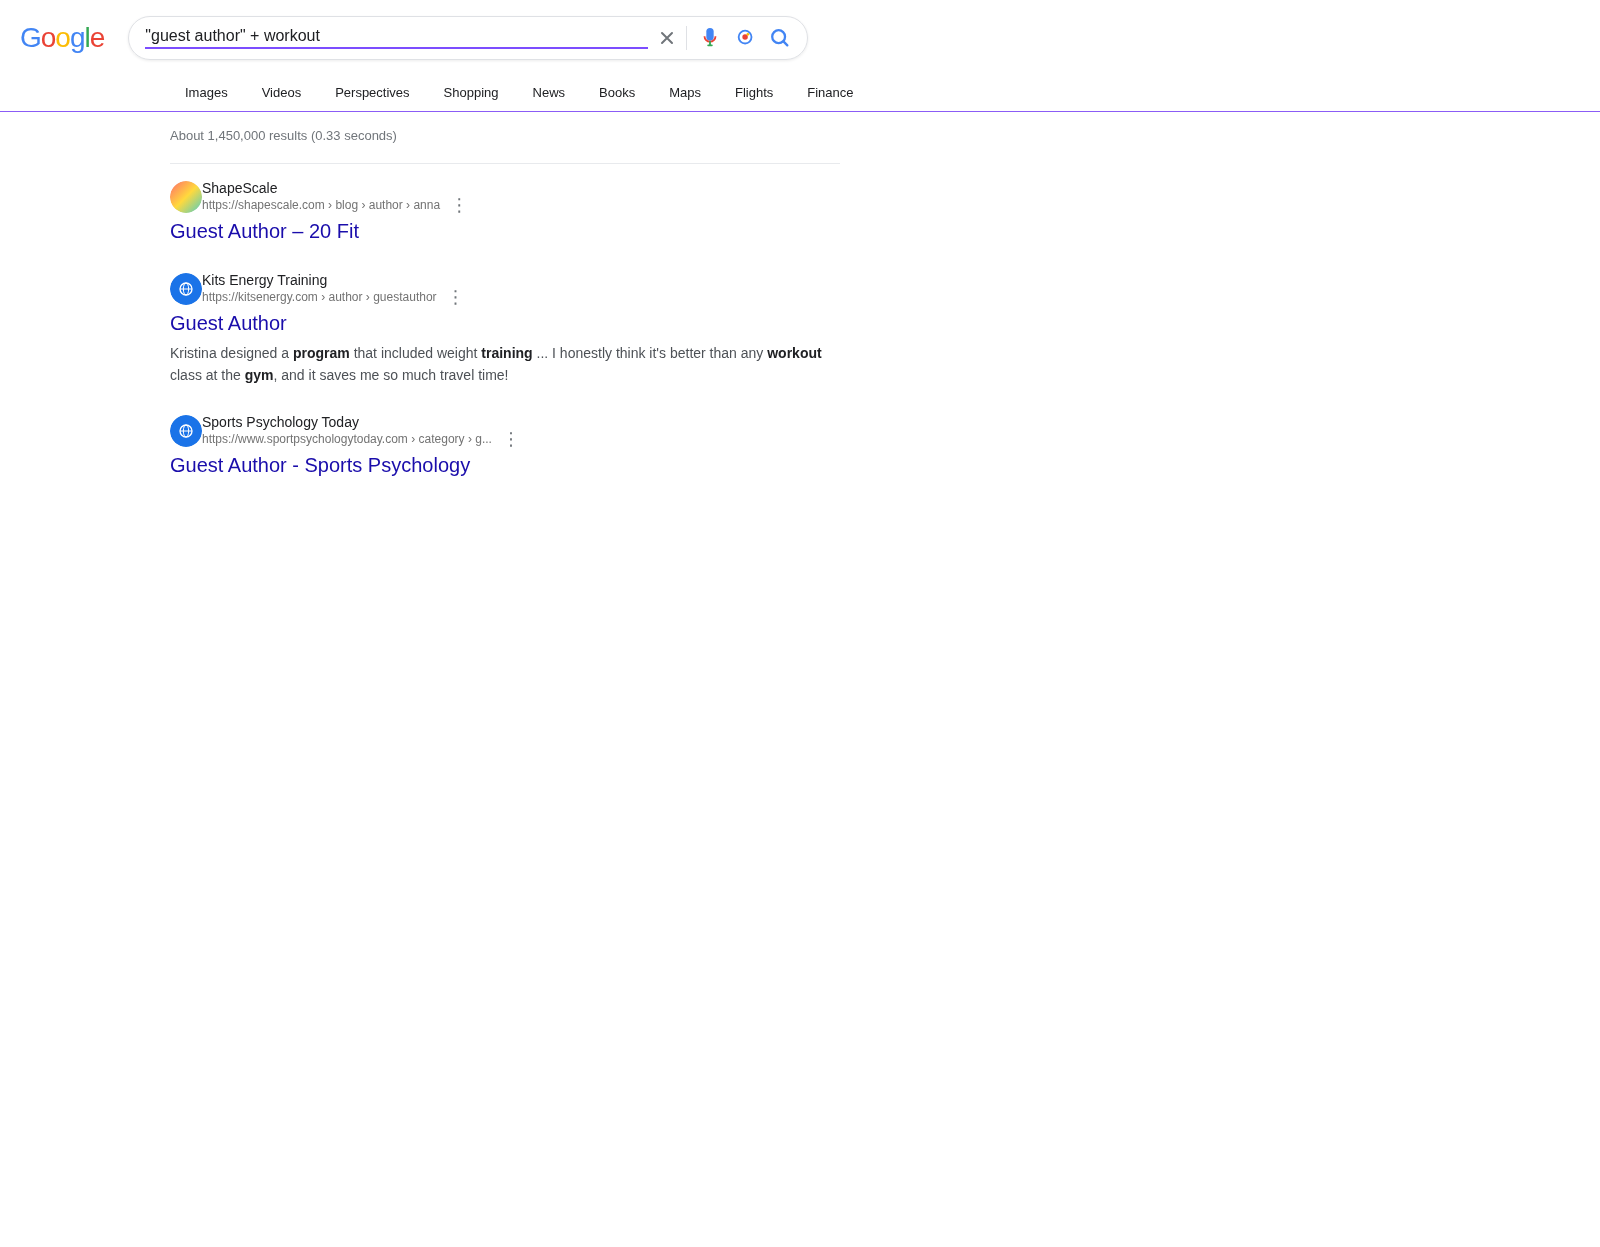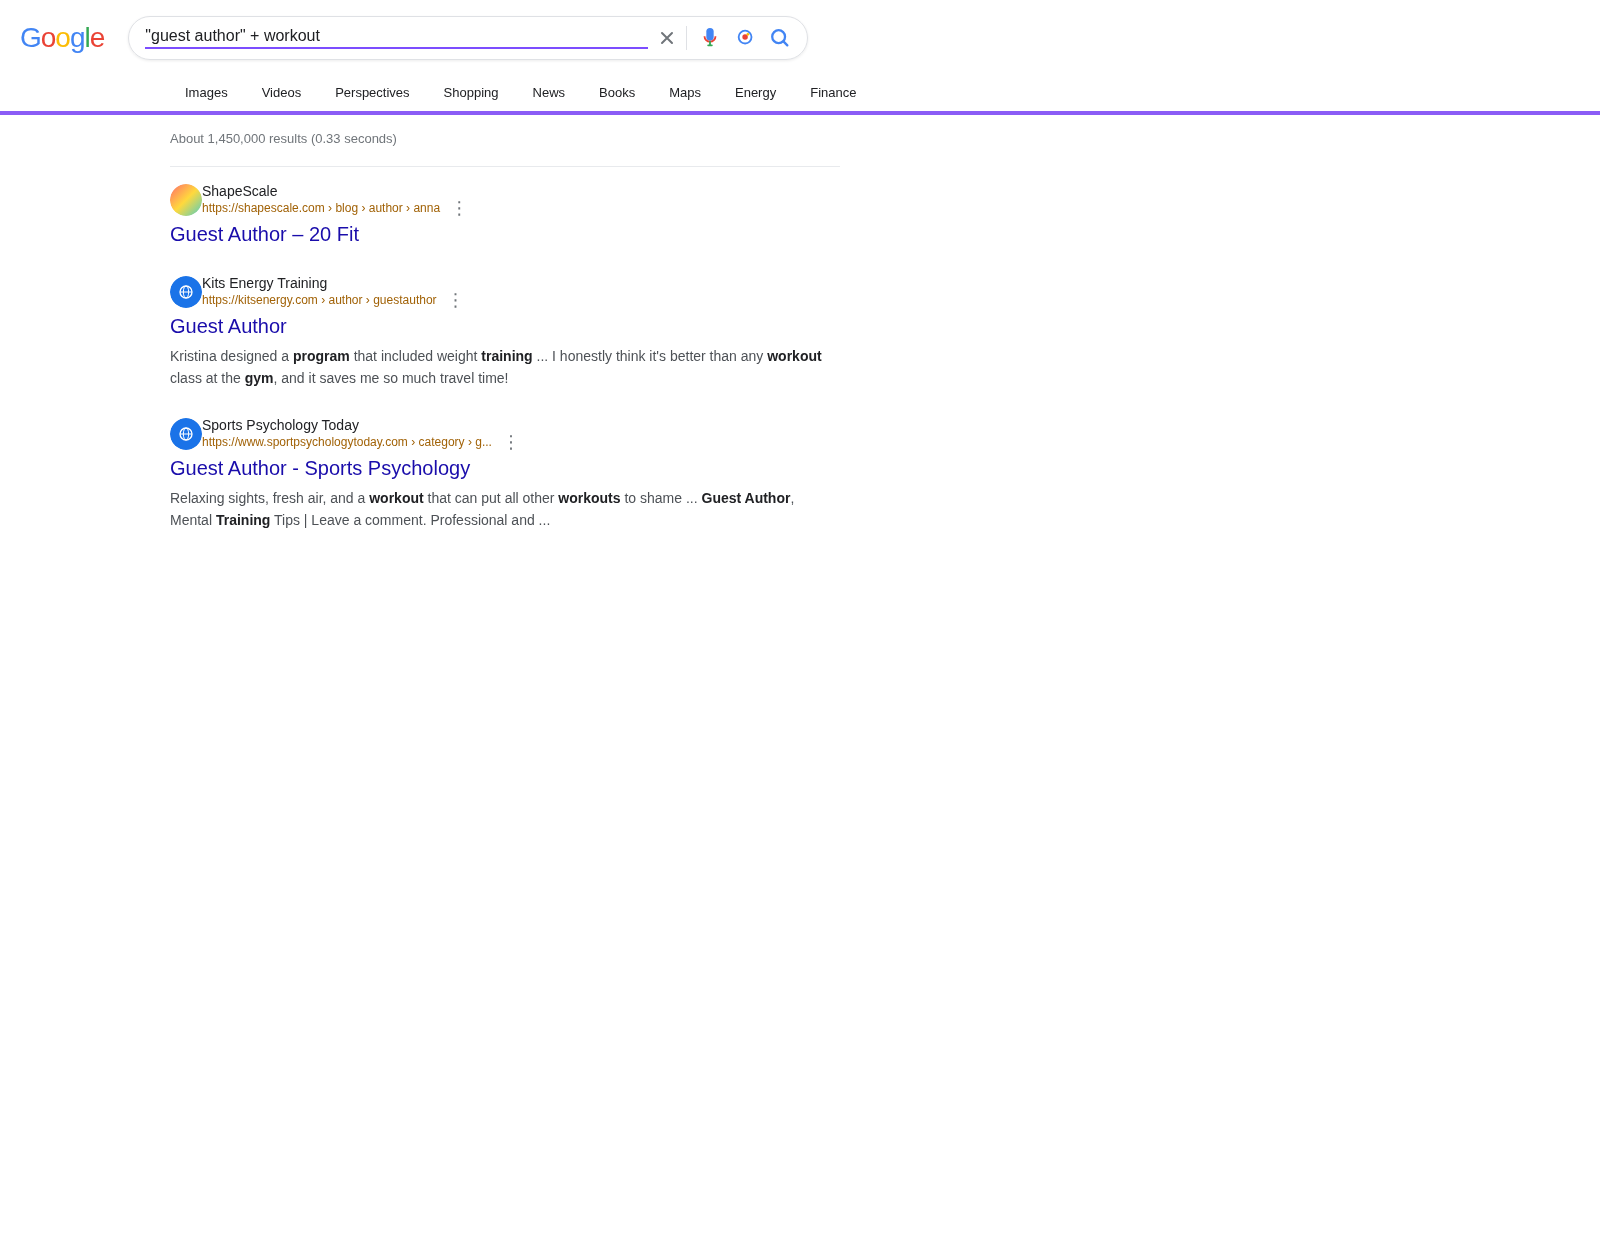--- a/index.html
+++ b/index.html
@@ -92,21 +92,21 @@
       display: flex;
       align-items: center;
     }
 
     
     .nav-tabs {
       display: flex;
       align-items: center;
       padding: 4px 20px 0 170px;
       gap: 4px;
-      border-bottom: 4px solid #8b5cf6;
+      border-bottom: 1px solid #8b5cf6;
       overflow-x: auto;
     }
 
     .nav-tab {
       display: flex;
       align-items: center;
       padding: 10px 14px;
       border-radius: 20px;
       font-size: 13px;
       color: #202124;
@@ -164,21 +164,21 @@
     }
 
     .site-url-row {
       display: flex;
       align-items: center;
       gap: 6px;
     }
 
     .site-url {
       font-size: 12px;
-      color: #a16207;
+      color: #737373;
     }
 
     .more-options-btn {
       background: none;
       border: none;
       cursor: pointer;
       color: #70757a;
       font-size: 18px;
       padding: 0 4px;
       line-height: 1;
@@ -298,21 +298,21 @@
 </header>
 
 <nav class="nav-tabs">
   <a class="nav-tab">Images</a>
   <a class="nav-tab">Videos</a>
   <a class="nav-tab">Perspectives</a>
   <a class="nav-tab">Shopping</a>
   <a class="nav-tab">News</a>
   <a class="nav-tab">Books</a>
   <a class="nav-tab">Maps</a>
-  <a class="nav-tab">Energy</a>
+  <a class="nav-tab">Flights</a>
   <a class="nav-tab">Finance</a>
 </nav>
 
 <main class="results-area">
   <p class="results-stats">About 1,450,000 results (0.33 seconds)</p>
 
   <div class="divider"></div>
 
   <div class="result-item">
     <div class="result-site-info">
@@ -366,16 +366,15 @@
       </div>
       <div class="site-details">
         <span class="site-name">Sports Psychology Today</span>
         <div class="site-url-row">
           <span class="site-url">https://www.sportpsychologytoday.com › category › g...</span>
           <button class="more-options-btn">⋮</button>
         </div>
       </div>
     </div>
     <a class="result-title">Guest Author - Sports Psychology</a>
-    <p class="result-snippet">Relaxing sights, fresh air, and a <b>workout</b> that can put all other <b>workouts</b> to shame ... <b>Guest Author</b>, Mental <b>Training</b> Tips | Leave a comment. Professional and ...</p>
   </div>
 
 </main>
 
 </body></html>

